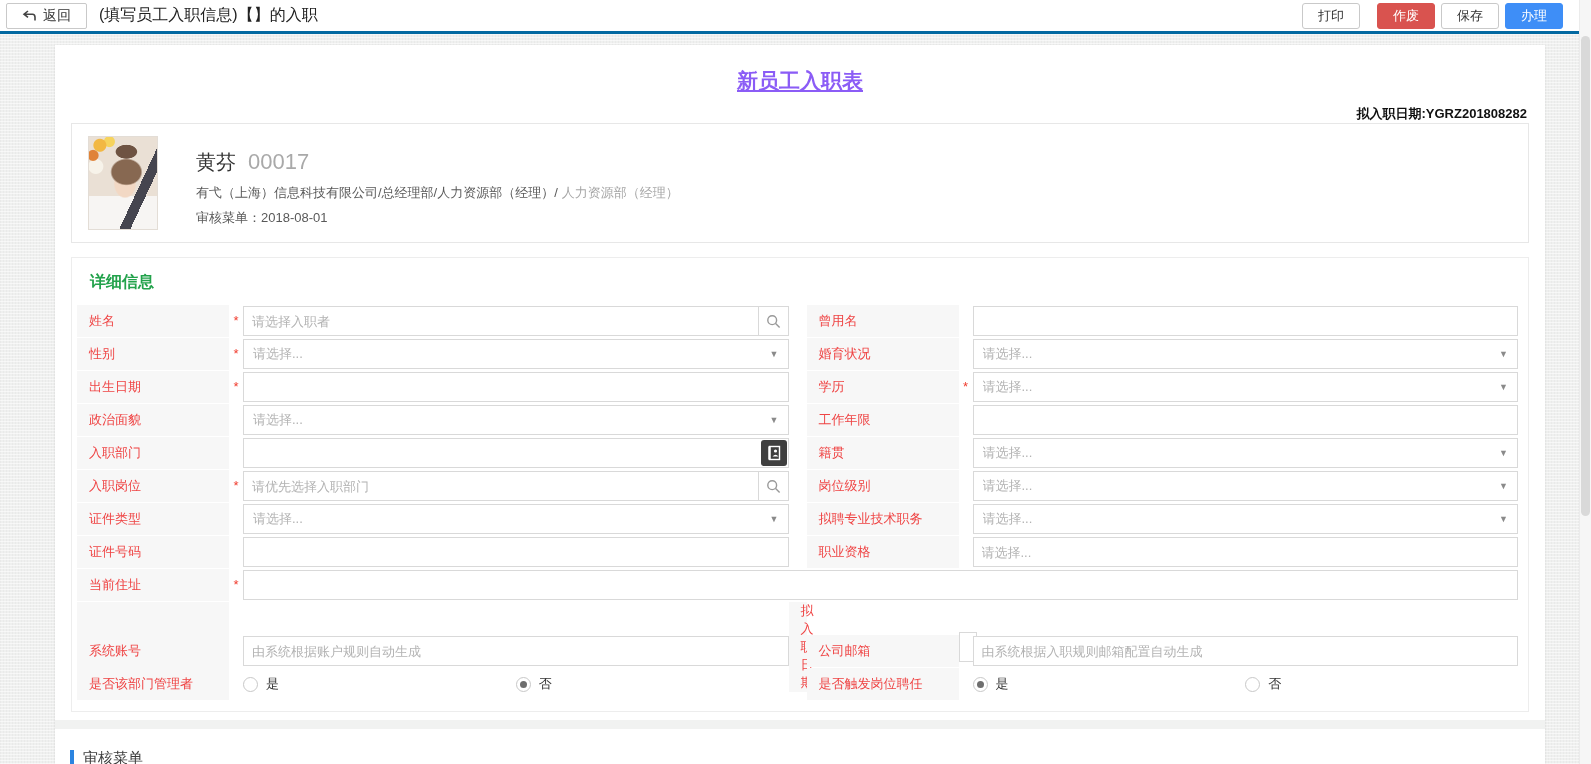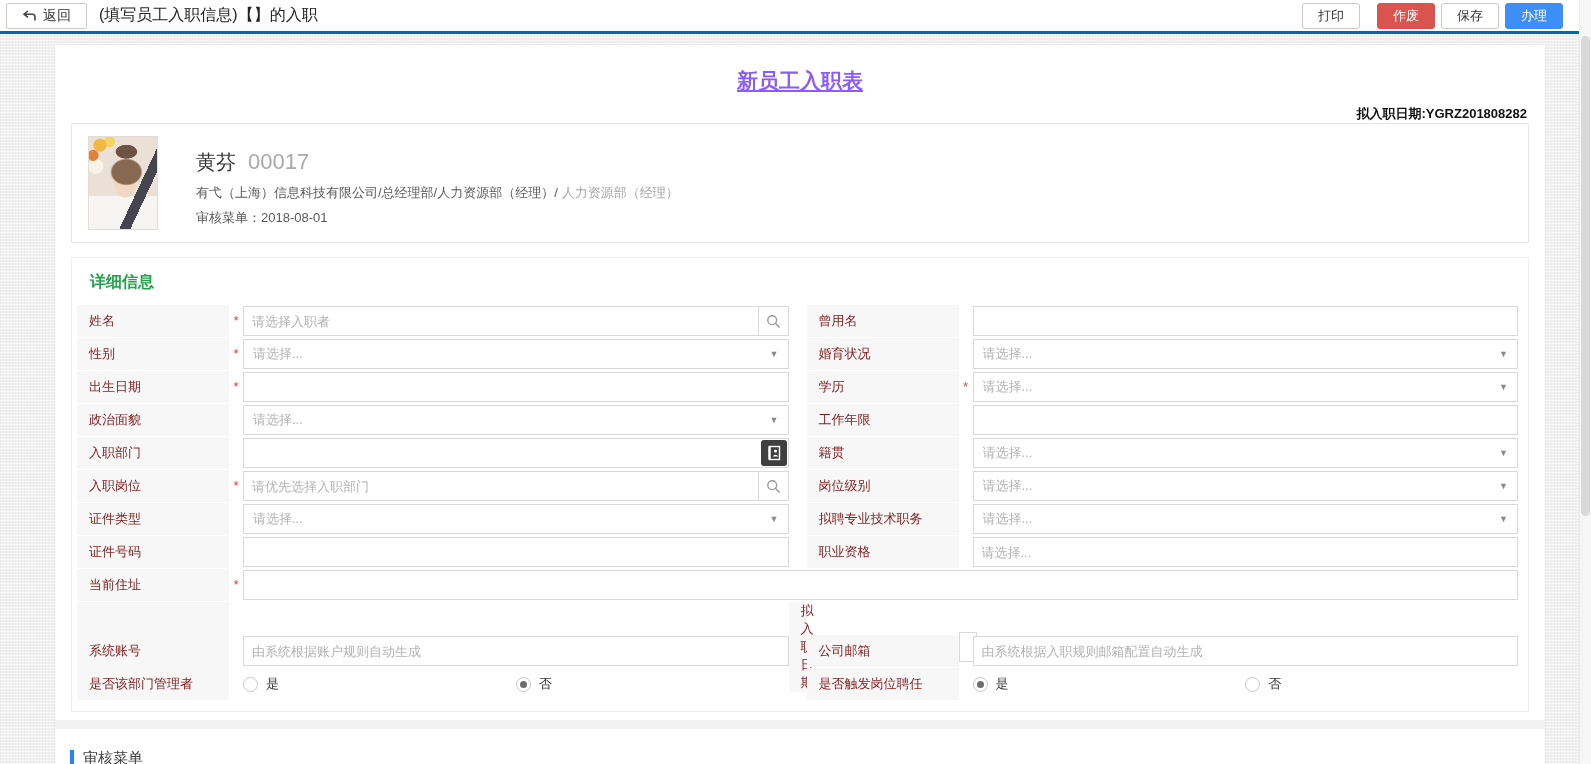--- a/index.html
+++ b/index.html
@@ -58,21 +58,21 @@
   .emp-org .secondary { color:#a6a6a6; margin-left:4px; }
   .emp-date { margin-top:7px; font-size:13px; color:#595959; }
 
   
   .detail { margin:14px 16px 0; border:1px solid #ededed; padding:10px 10px 10px 5px; }
   .section-title { color:#22a24b; font-size:16px; font-weight:bold; margin:4px 0 12px 13px; }
 
   .frow { display:grid; grid-template-columns:152px 14px minmax(0,1fr) 18px 152px 14px minmax(0,1fr);
     height:32px; margin-bottom:1px; align-items:center; }
   .flabel { background:#f7f7f7; height:100%; display:flex; align-items:center;
-    padding-left:12px; font-size:13px; color:#7f1d1d; }
+    padding-left:12px; font-size:13px; color:#ef4444; }
   .fstar { color:#f03b2d; font-size:13px; text-align:center; line-height:32px; }
   .ffield { position:relative; height:30px; }
   .fspan  { grid-column:3 / -1; }
 
   input.txt { width:100%; height:30px; border:1px solid #d9d9d9; padding:0 8px;
     font-size:13px; color:#333; outline:none; background:#fff; }
   input.txt::placeholder { color:#b3b3b3; opacity:1; }
 
   .select { height:30px; border:1px solid #d9d9d9; background:#fff; display:flex;
     align-items:center; padding:0 9px; cursor:pointer; }

